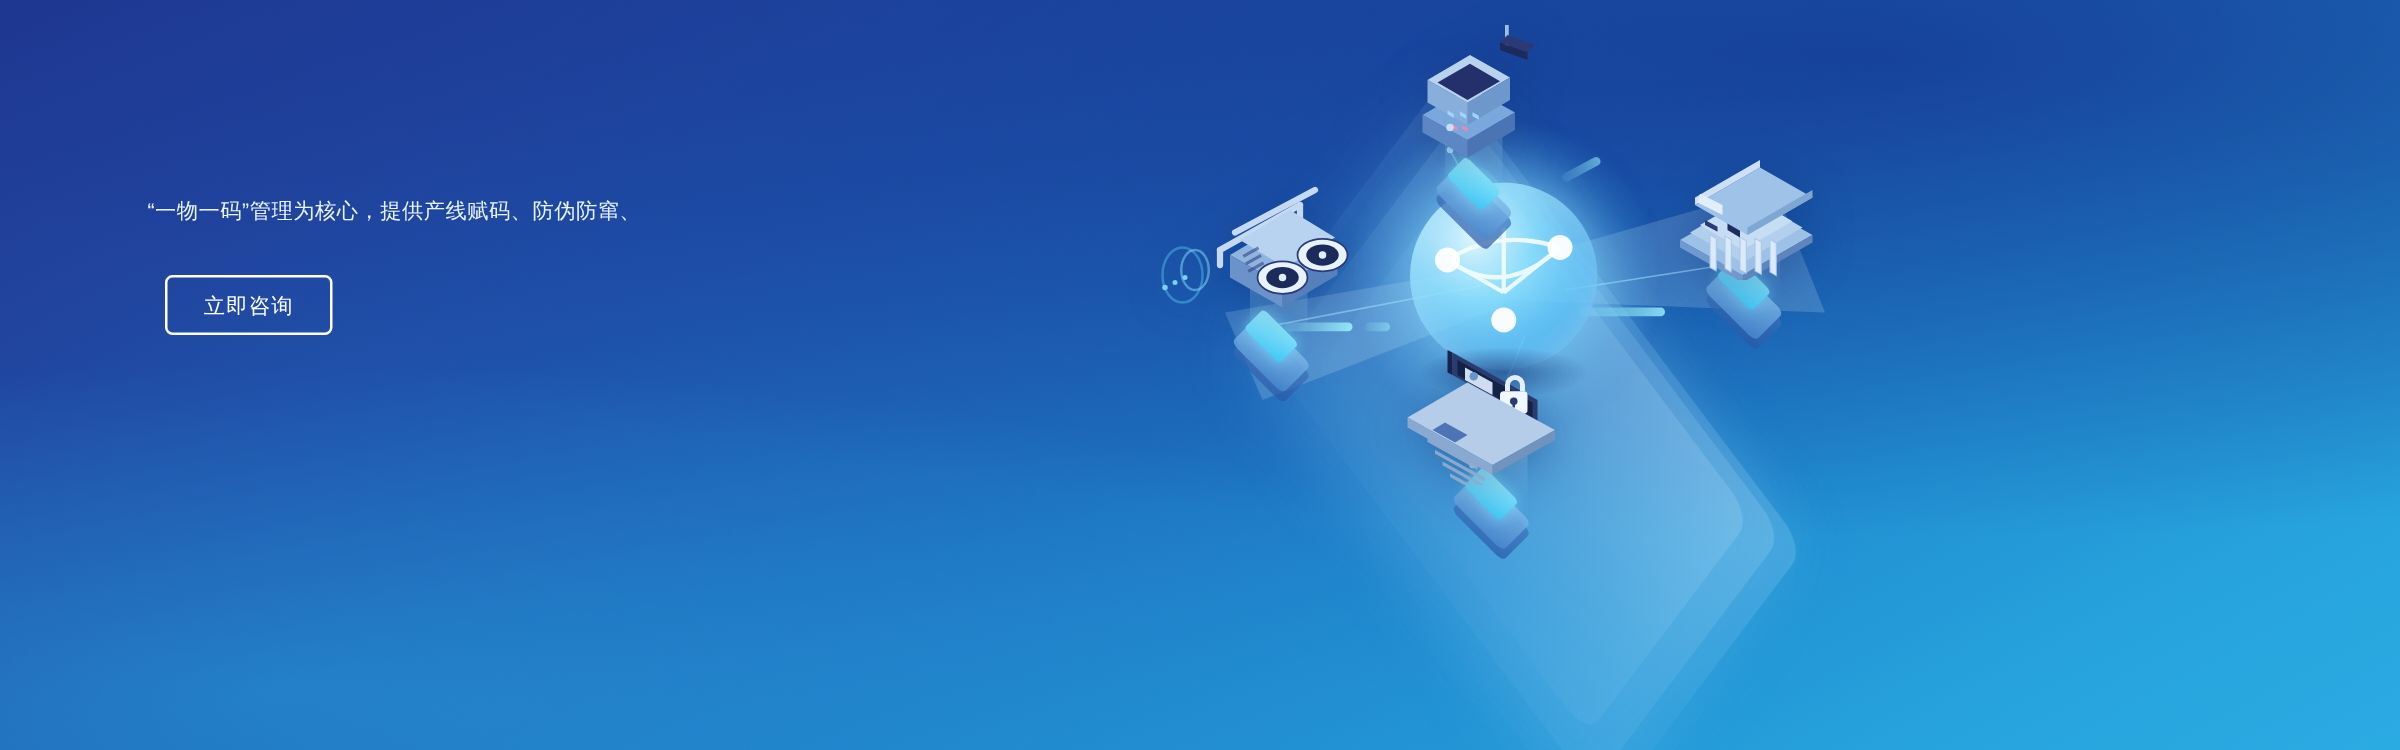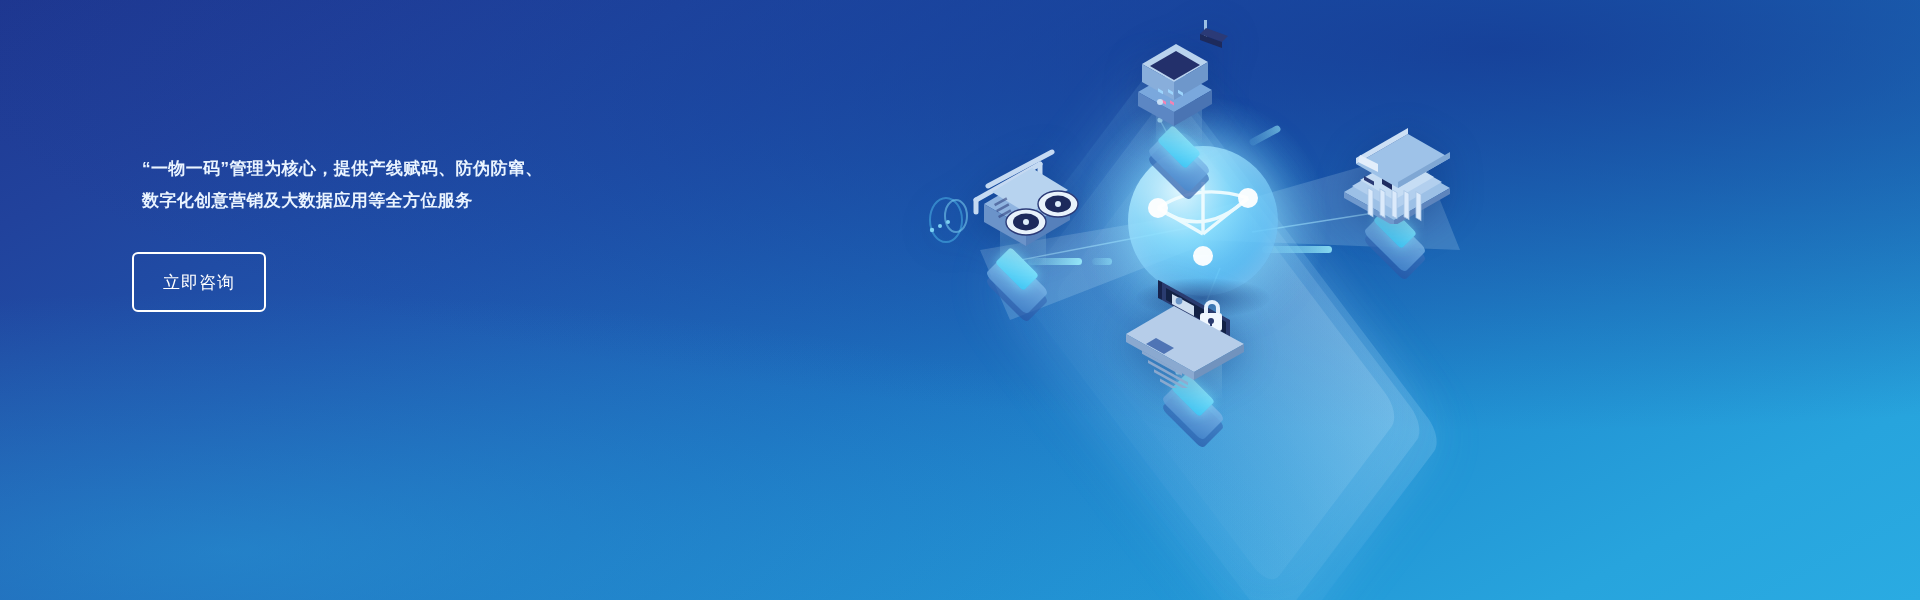--- a/index.html
+++ b/index.html
@@ -38,28 +38,27 @@
   }
   .headline{
     font-size:35px;font-weight:bold;color:#ffffff;
     letter-spacing:1.2px;line-height:1.25;
     white-space:nowrap;
     text-shadow:0 1px 3px rgba(8,26,78,.28);
   }
   .subtitle{
     margin-top:21px;
     font-size:17px;color:#eaf4ff;line-height:32px;letter-spacing:.4px;
-    font-weight:700;
-    margin-left:24px;
+    font-weight:400;
   }
   .subtitle .ln{ display:block; white-space:nowrap; }
   .cta{
     display:flex;align-items:center;justify-content:center;
     margin-top:35px;margin-left:14px;
-    width:134px;height:60px;
+    width:134px;height:48px;
     border:2px solid #ffffff;border-radius:6px;
     color:#ffffff;font-size:17px;letter-spacing:1px;
     background:transparent;cursor:pointer;
     font-family:inherit;
   }
 
   
   .art{ position:absolute; left:860px; top:0; width:1060px; height:600px; z-index:3; }
 
   
@@ -344,19 +343,18 @@
       </svg>
     </div>
 
   </div>
 
   <div class="copy">
 
 
     <div class="subtitle">
       <span class="ln">“一物一码”管理为核心，提供产线赋码、防伪防窜、</span>
-      <span class="ln">数字化创意营销及大数据应用等全方位服务</span>
     </div>
 
     <button class="cta">立即咨询</button>
   </div>
 
 </div>
 
 </body></html>

